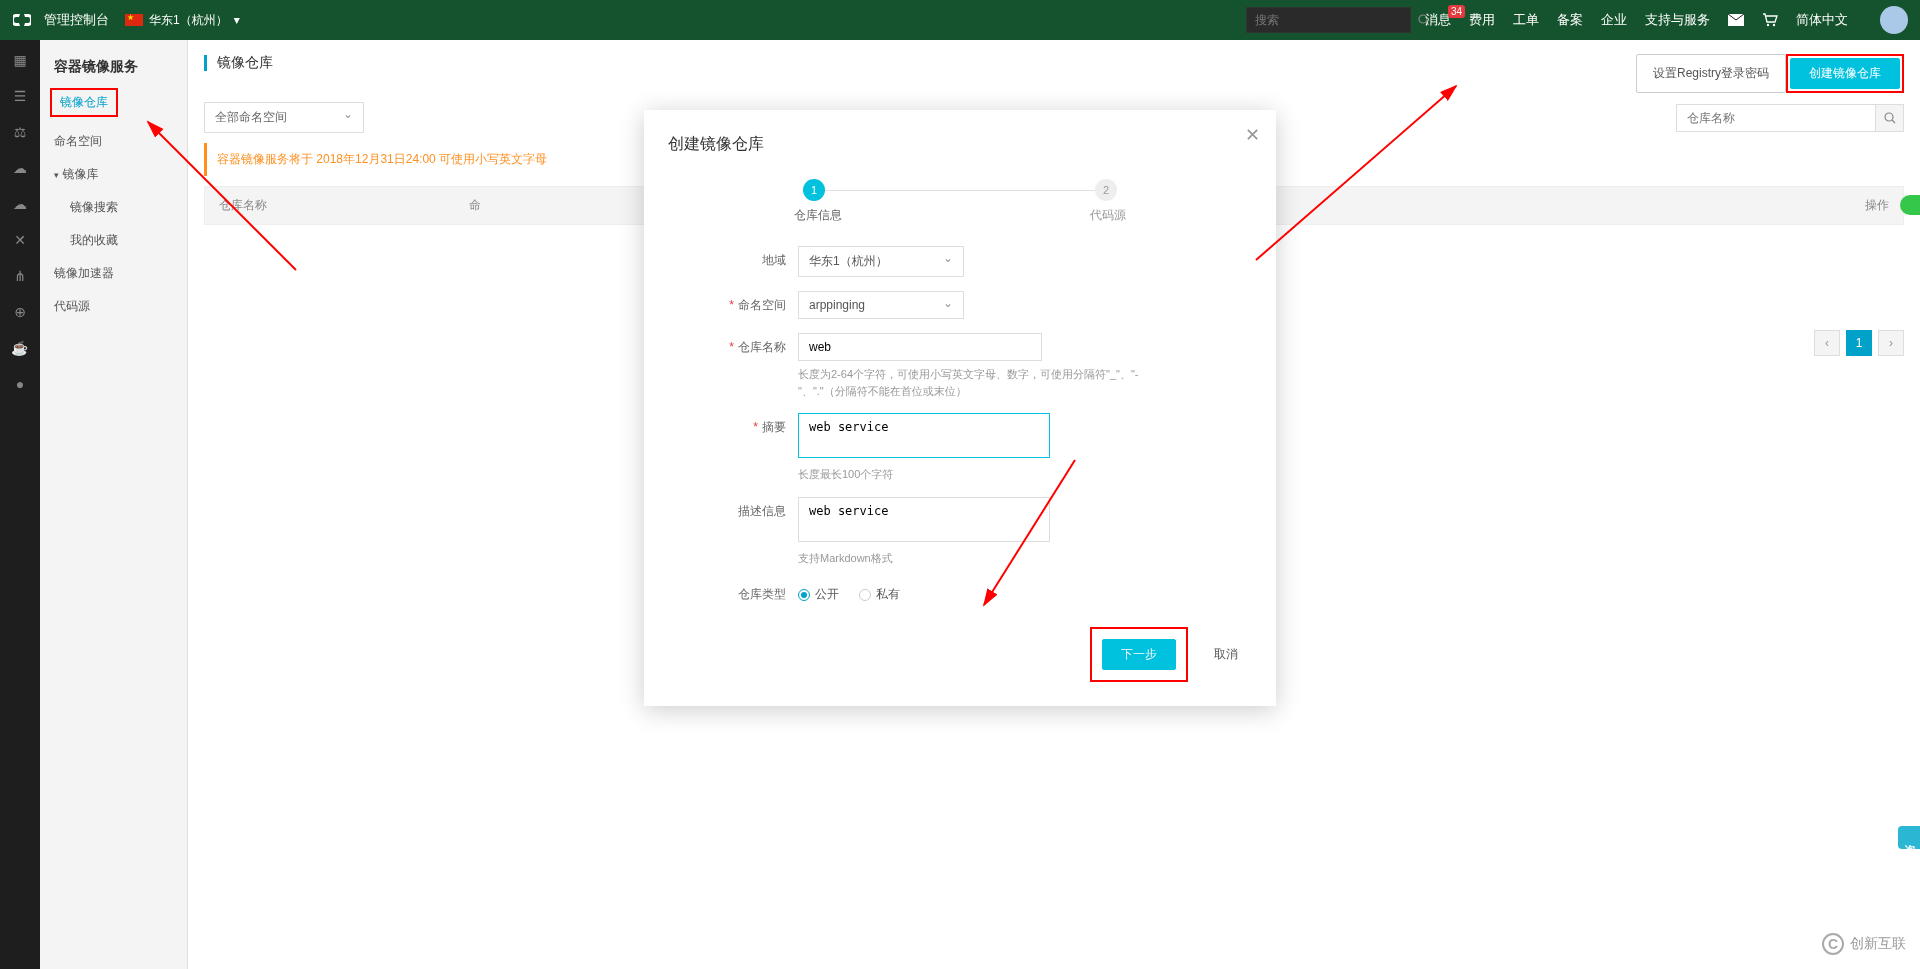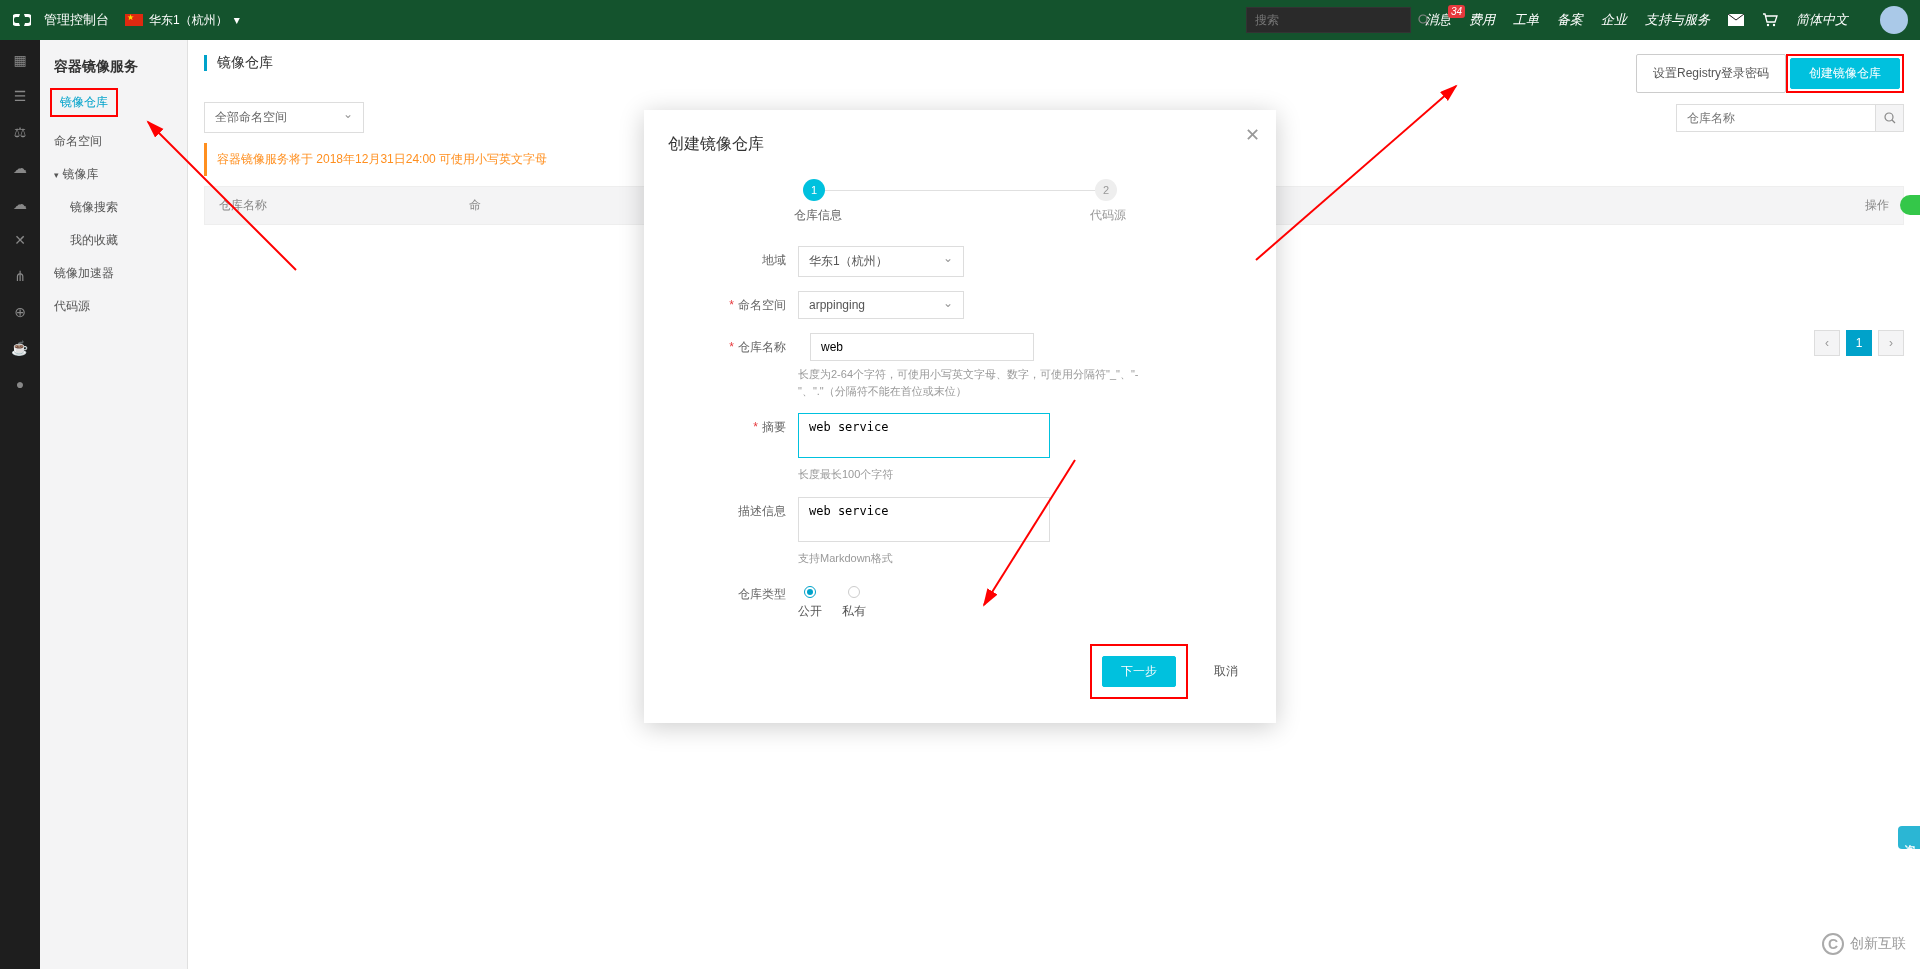--- a/index.html
+++ b/index.html
@@ -9,21 +9,21 @@
     .top-header { height: 40px; background: #14532d; display: flex; align-items: center; color: #fff; padding: 0 12px; }
     .logo-icon { width: 20px; height: 20px; margin-right: 12px; display: flex; align-items: center; justify-content: center; }
     .console-title { margin-right: 16px; font-size: 13px; }
     .region-selector { display: flex; align-items: center; gap: 6px; cursor: pointer; }
     .flag-cn { width: 18px; height: 12px; background: #de2910; position: relative; }
     .flag-cn::after { content: "★"; color: #ffde00; font-size: 8px; position: absolute; top: -1px; left: 2px; }
     .top-spacer { flex: 1; }
     .search-box { display: flex; align-items: center; background: #2a2a2a; border: 1px solid #333; width: 165px; height: 26px; margin-right: 14px; }
     .search-input { flex: 1; background: transparent; border: none; color: #ccc; padding: 0 8px; outline: none; font-size: 12px; }
     .search-btn { width: 26px; display: flex; align-items: center; justify-content: center; color: #888; }
-    .top-links { display: flex; align-items: center; gap: 18px; font-size: 13px; font-style: italic; }
+    .top-links { display: flex; align-items: center; gap: 18px; font-size: 13px; }
     .top-link { color: #fff; position: relative; cursor: pointer; }
     .badge { position: absolute; top: -6px; right: -14px; background: #e6393d; color: #fff; border-radius: 3px; font-size: 10px; padding: 0 3px; line-height: 13px; }
     .icon-small { width: 16px; height: 16px; display: inline-flex; align-items: center; justify-content: center; }
     .avatar { width: 28px; height: 28px; border-radius: 50%; background: #aac9e8; margin-left: 14px; }
     
     
     .icon-sidebar { position: fixed; left: 0; top: 40px; bottom: 0; width: 40px; background: #1e1e1e; display: flex; flex-direction: column; align-items: center; padding-top: 12px; gap: 20px; }
     .sidebar-icon { color: #888; cursor: pointer; font-size: 14px; }
     
     
@@ -75,26 +75,26 @@
     .step-line { width: 270px; height: 1px; background: #e0e0e0; }
     .step-labels { display: flex; justify-content: space-between; width: 332px; margin: 4px auto 22px; font-size: 12px; color: #666; gap: 10px; }
     .step-label-2 { color: #999; }
     
     .form-row { display: flex; margin-bottom: 14px; }
     .form-label { width: 130px; text-align: right; padding-right: 12px; padding-top: 6px; color: #666; font-size: 12px; }
     .form-label .req { color: #e6393d; margin-right: 4px; }
     .form-field { flex: 1; }
     .f-select { border: 1px solid #ddd; padding: 6px 10px; width: 166px; position: relative; font-size: 12px; color: #555; }
     .f-select::after { content: "⌄"; position: absolute; right: 10px; top: 4px; color: #999; }
-    .f-input { border: 1px solid #ddd; padding: 6px 10px; width: 224px; font-size: 12px; outline: none; margin-left: 12px; }
+    .f-input { border: 1px solid #ddd; padding: 6px 10px; width: 244px; font-size: 12px; outline: none; }
     .f-textarea { border: 1px solid #00c1de; padding: 6px 10px; width: 252px; height: 45px; font-size: 12px; outline: none; resize: none; }
     .f-textarea.plain { border: 1px solid #ddd; }
     .f-hint { font-size: 11px; color: #999; margin-top: 5px; width: 380px; line-height: 1.5; }
     .radio-row { display: flex; gap: 20px; padding-top: 6px; font-size: 12px; color: #555; }
-    .radio-item { display: flex; align-items: center; gap: 5px; flex-direction: column; }
+    .radio-item { display: flex; align-items: center; gap: 5px; }
     .radio-dot { width: 12px; height: 12px; border-radius: 50%; border: 1px solid #ccc; position: relative; }
     .radio-dot.checked { border-color: #00a2ca; }
     .radio-dot.checked::after { content: ""; position: absolute; inset: 2px; background: #00a2ca; border-radius: 50%; }
     
     .modal-footer { display: flex; justify-content: flex-end; gap: 12px; margin-top: 24px; align-items: center; }
     .redbox-next { border: 2px solid #ff0000; padding: 10px; }
     .btn-cancel { color: #555; padding: 6px 14px; font-size: 12px; cursor: pointer; border: none; background: none; }
     
     
     .arrow-svg { position: fixed; top: 0; left: 0; width: 100%; height: 100%; pointer-events: none; z-index: 50; }

